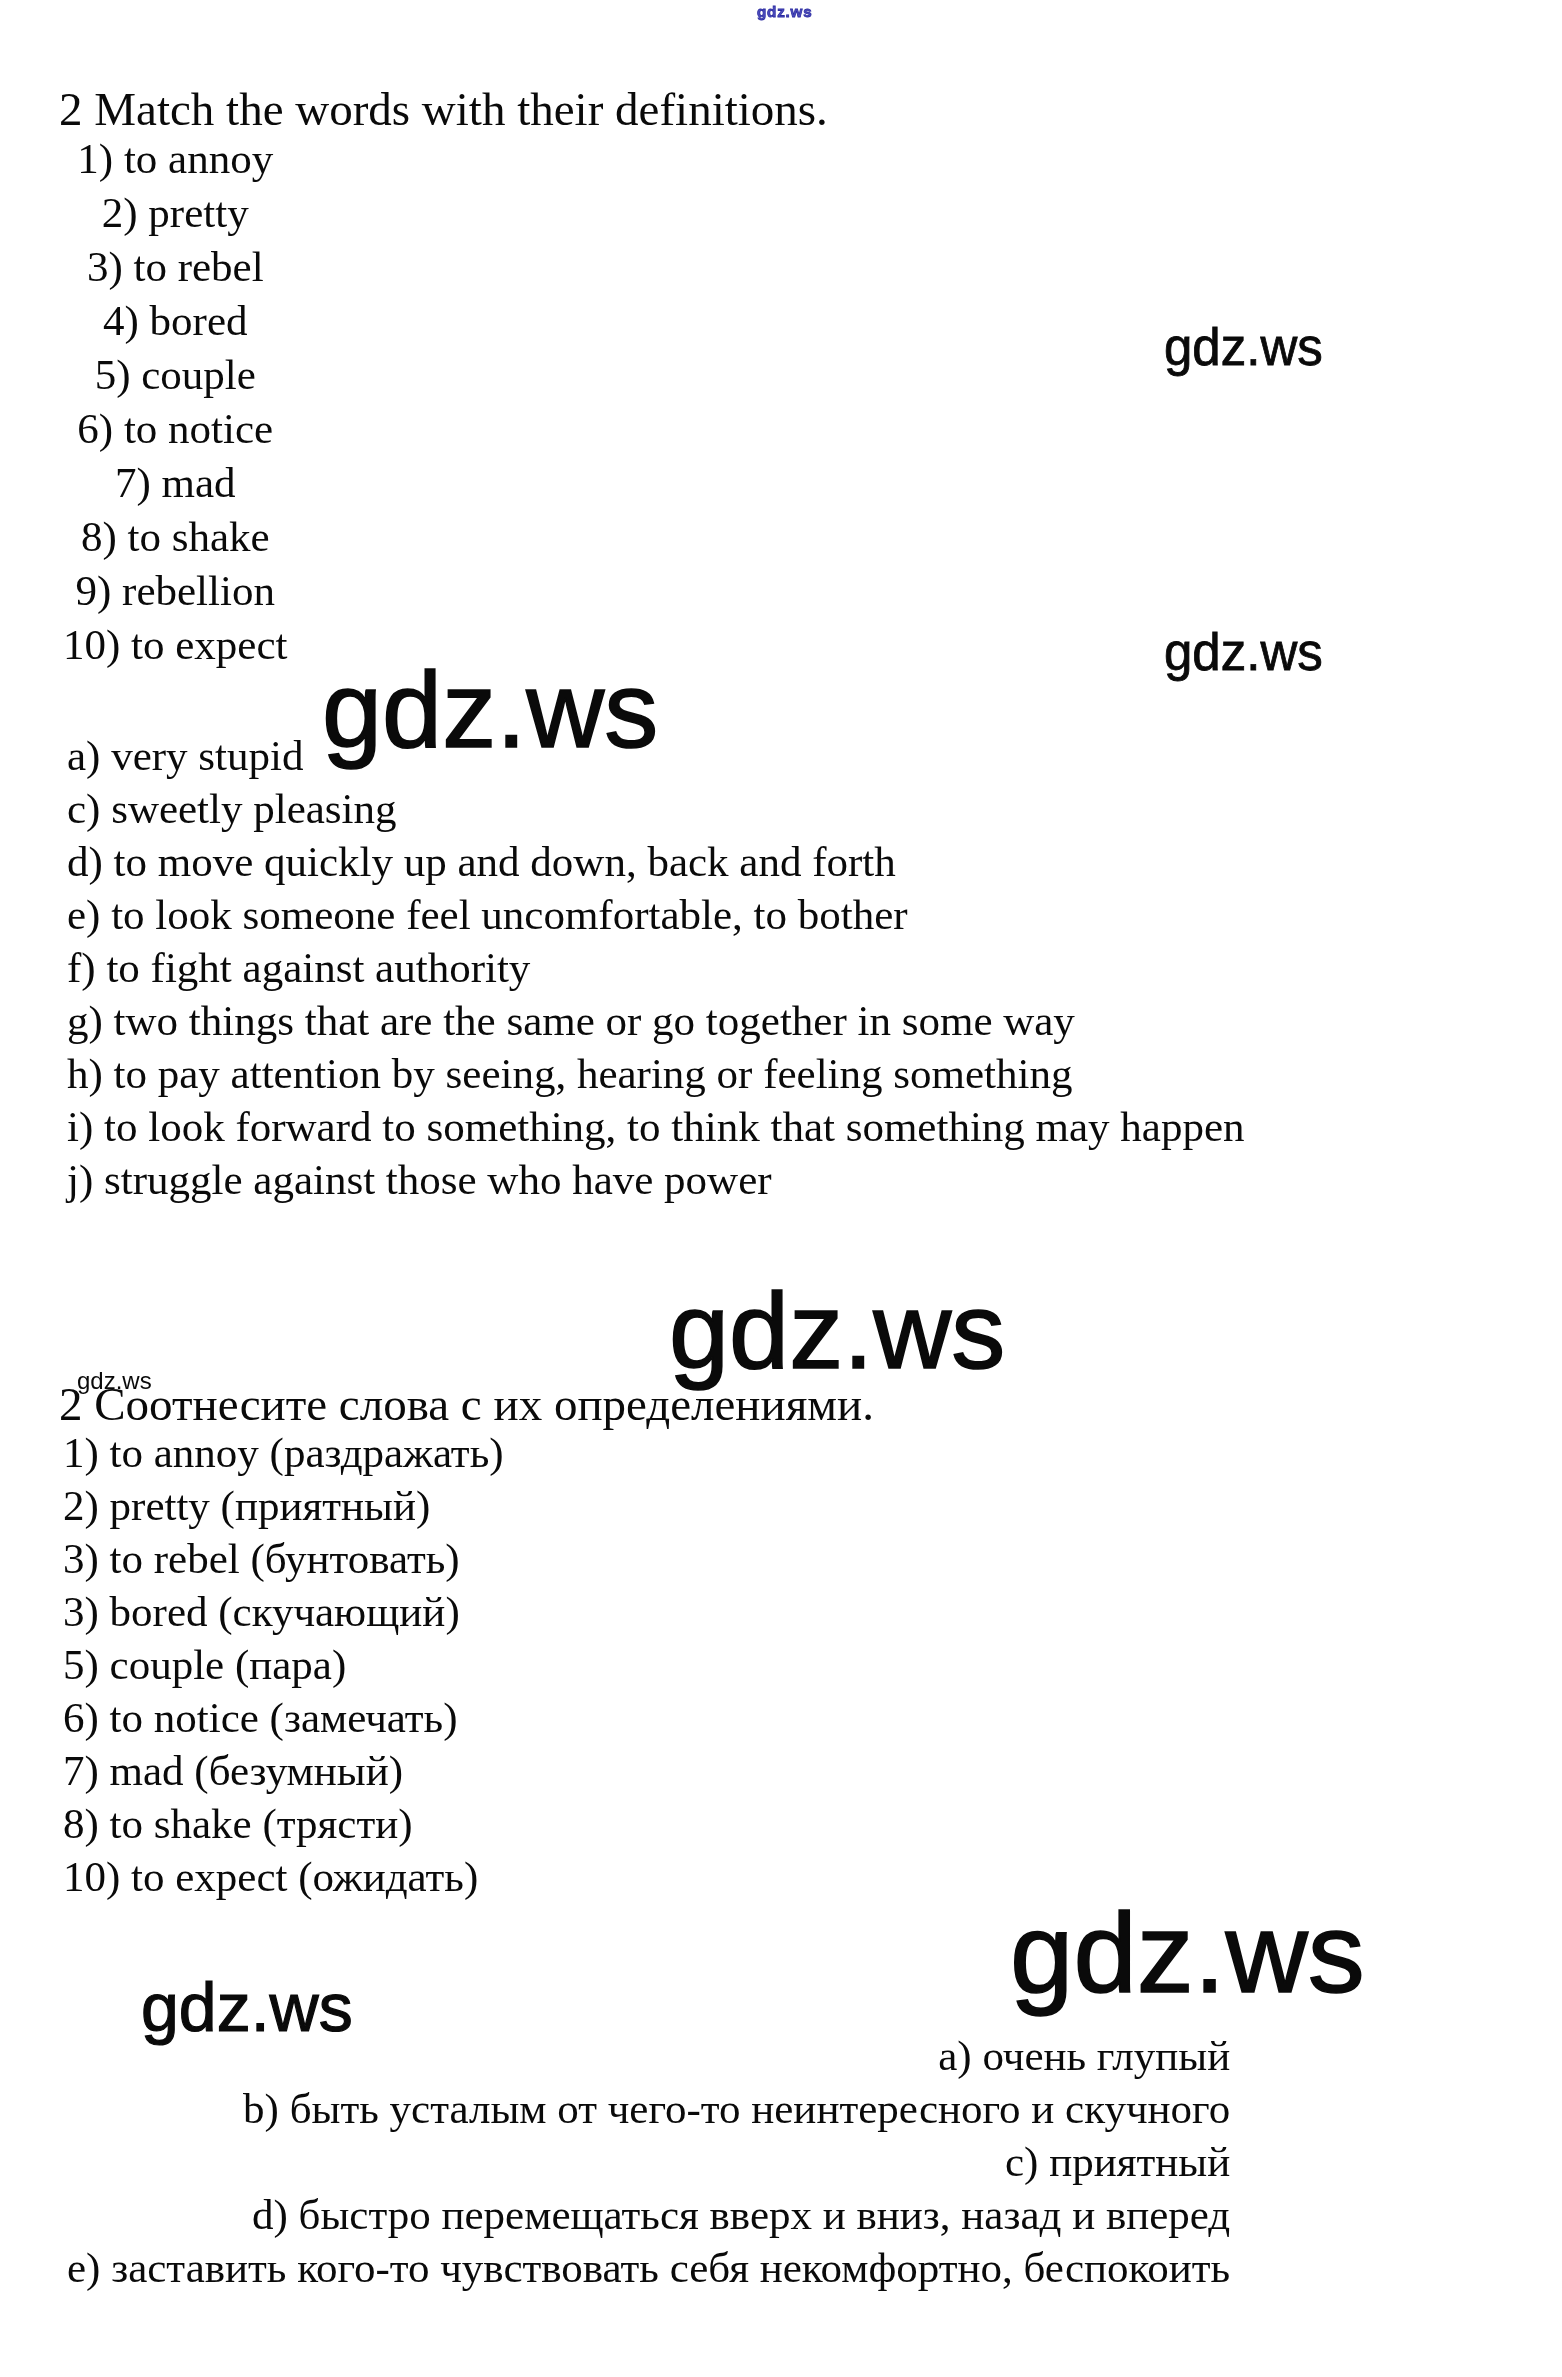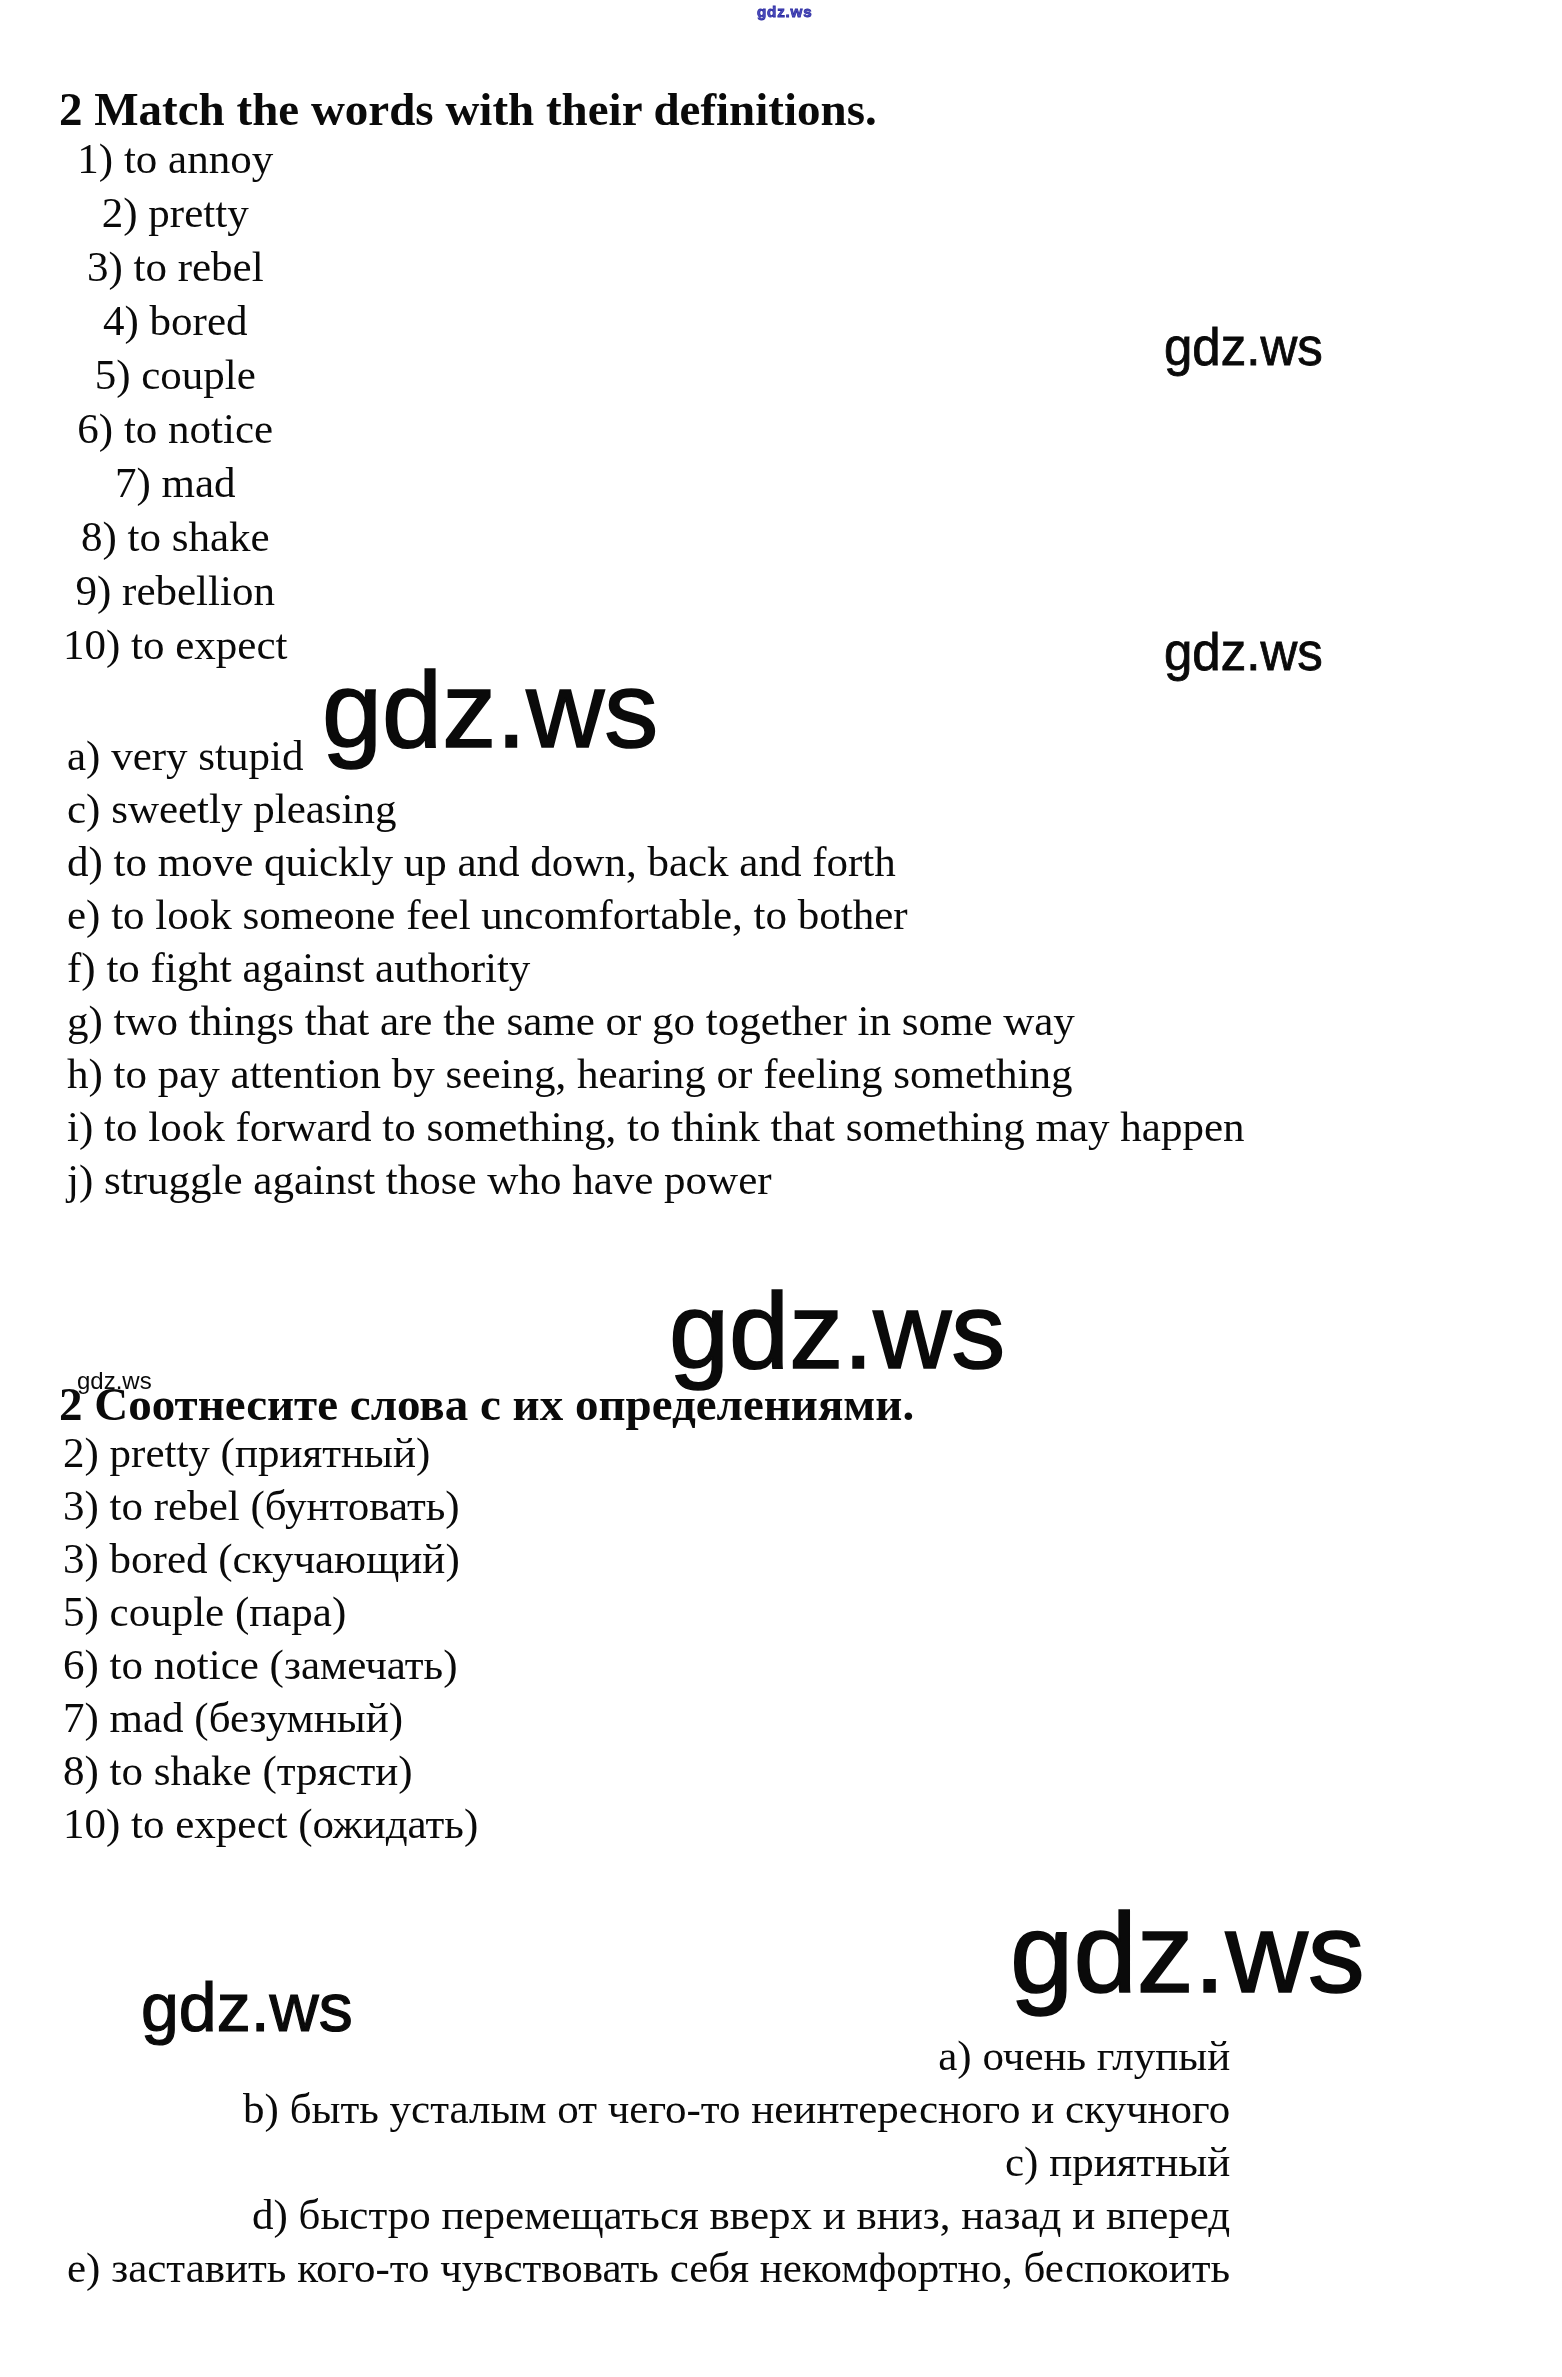--- a/index.html
+++ b/index.html
@@ -10,21 +10,21 @@
   body {
     position: relative;
     width: 1563px;
     height: 2377px;
     font-family: "Liberation Serif", "DejaVu Serif", serif;
     color: #0a0a0a;
     overflow: hidden;
   }
   .abs { position: absolute; }
   .heading {
-    font-weight: bold;
+    font-weight: normal;
     font-size: 47px;
     line-height: 53px;
     white-space: nowrap;
   }
   .textlist { font-size: 43px; }
   .textlist .line {
     white-space: nowrap;
   }
   #en-words    { left: 63px;  top: 132px;  }
   #en-words .line { line-height: 54px; text-align: center; }
@@ -96,20 +96,21 @@
     <div class="line">e) to look someone feel uncomfortable, to bother</div>
     <div class="line">f) to fight against authority</div>
     <div class="line">g) two things that are the same or go together in some way</div>
     <div class="line">h) to pay attention by seeing, hearing or feeling something</div>
     <div class="line">i) to look forward to something, to think that something may happen</div>
     <div class="line">j) struggle against those who have power</div>
   </div>
 
 <div class="abs heading" id="heading-ru">2 Соотнесите слова с их определениями.</div>
 <div class="abs textlist" id="ru-words">
+    <div class="line">1) to annoy (раздражать)</div>
     <div class="line">2) pretty (приятный)</div>
     <div class="line">3) to rebel (бунтовать)</div>
     <div class="line">3) bored (скучающий)</div>
     <div class="line">5) couple (пара)</div>
     <div class="line">6) to notice (замечать)</div>
     <div class="line">7) mad (безумный)</div>
     <div class="line">8) to shake (трясти)</div>
     <div class="line">10) to expect (ожидать)</div>
   </div>
 <div class="abs textlist" id="ru-defs">

